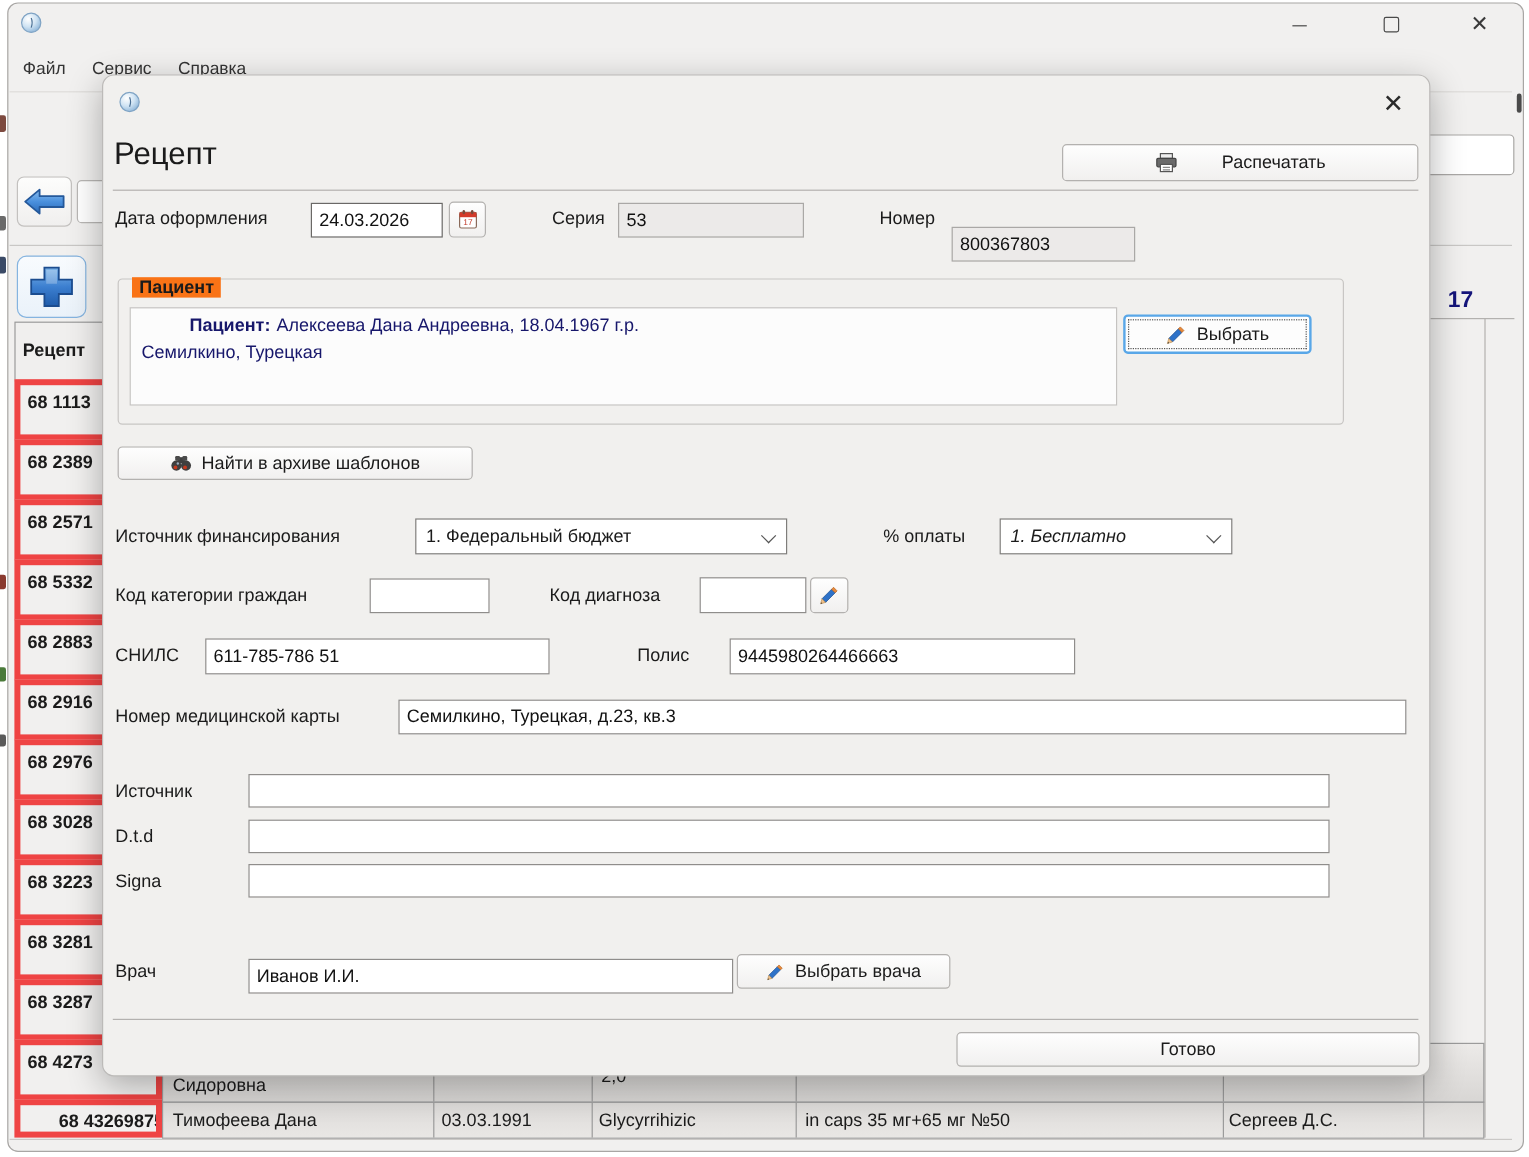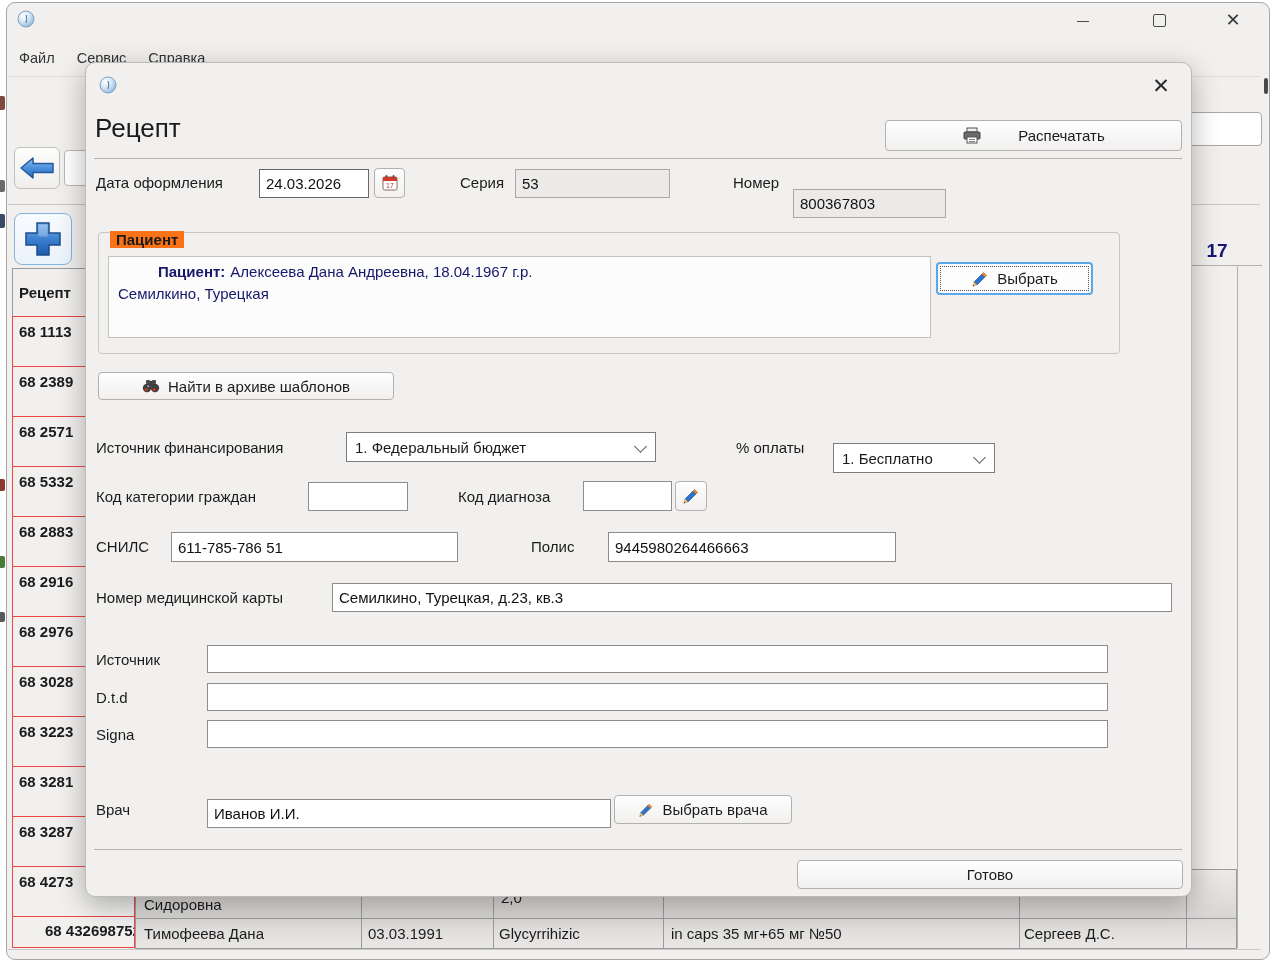--- a/index.html
+++ b/index.html
@@ -29,21 +29,21 @@
   #toolbar-stub{position:absolute;left:64px;top:150px;width:74px;height:36px;background:#fff;
                 border:1px solid #b9b7b5;border-radius:4px;box-sizing:border-box;}
   #toolbar-line{position:absolute;left:8px;top:204px;width:1252px;height:1px;background:#c9c7c5;}
   #plus-btn{position:absolute;left:14px;top:213px;width:58px;height:52px;box-sizing:border-box;
             border:1px solid #85b4e0;border-radius:8px;background:linear-gradient(#f8fbfe,#eaf2fa);
             display:flex;align-items:center;justify-content:center;}
 
   #recipe-header{position:absolute;left:12px;top:268px;width:123px;height:50px;box-sizing:border-box;
                  border:1px solid #9b9b9b;background:#f0efee;font-weight:bold;padding:15px 0 0 6px;}
   #recipe-rows{position:absolute;left:12px;top:317px;width:123px;}
-  .recipe-cell{height:51px;box-sizing:border-box;border:1px solid #ef4444;margin-top:-1px;
+  .recipe-cell{height:51px;box-sizing:border-box;border:5px solid #ef4444;margin-top:-1px;
                background:#f1f0ef;padding:6px 0 0 6px;font-weight:bold;white-space:nowrap;overflow:hidden;}
   .recipe-cell:last-child{height:32px;padding-top:5px;padding-left:32px;}
 
   #right-field{position:absolute;left:1150px;top:112px;width:112px;height:34px;background:#fff;
                border:1px solid #aaa8a6;border-radius:4px;box-sizing:border-box;}
   #right-tick{position:absolute;left:1264px;top:78px;width:4px;height:16px;background:#4a4a4a;border-radius:2px;}
   #bg-count{position:absolute;left:1194px;top:240px;width:46px;text-align:center;
             font-weight:bold;font-size:19px;color:#15157a;}
   #hline-right{position:absolute;left:1192px;top:265px;width:70px;height:1px;background:#b3b1af;}
   #vline-right{position:absolute;left:1237px;top:265px;width:1px;height:683px;background:#b3b1af;}
@@ -99,21 +99,21 @@
   #patient-box{left:22px;top:193px;width:823px;height:82px;background:#fcfcfc;border:1px solid #c5c3c1;}
   .patient-line{position:absolute;left:32px;color:#17176b;white-space:nowrap;}
   #patient-line1{top:200px;} #patient-line2{top:222px;}
   .bold{font-weight:bold;margin-right:5px;margin-left:40px;}
   #btn-choose{left:850px;top:199px;width:157px;height:33px;align-items:center;}
 
   #btn-archive{left:12px;top:309px;width:296px;height:28px;}
 
   
   #lbl-funding{left:10px;top:376px;} #sel-funding{left:260px;top:369px;width:310px;height:30px;}
-  #lbl-payment{left:650px;top:376px;} #sel-payment{left:747px;top:380px;width:162px;height:30px;}
+  #lbl-payment{left:650px;top:376px;} #sel-payment{left:747px;top:369px;width:194px;height:30px;font-style:italic;}
 
   
   #lbl-category{left:10px;top:425px;} #inp-category{left:222px;top:419px;width:100px;height:29px;}
   #lbl-diagnosis{left:372px;top:425px;} #inp-diagnosis{left:497px;top:418px;width:89px;height:30px;}
   #btn-pencil{left:589px;top:418px;width:32px;height:30px;}
 
   
   #lbl-snils{left:10px;top:475px;} #inp-snils{left:85px;top:469px;width:287px;height:30px;}
   #lbl-policy{left:445px;top:475px;} #inp-policy{left:522px;top:469px;width:288px;height:30px;}
 

